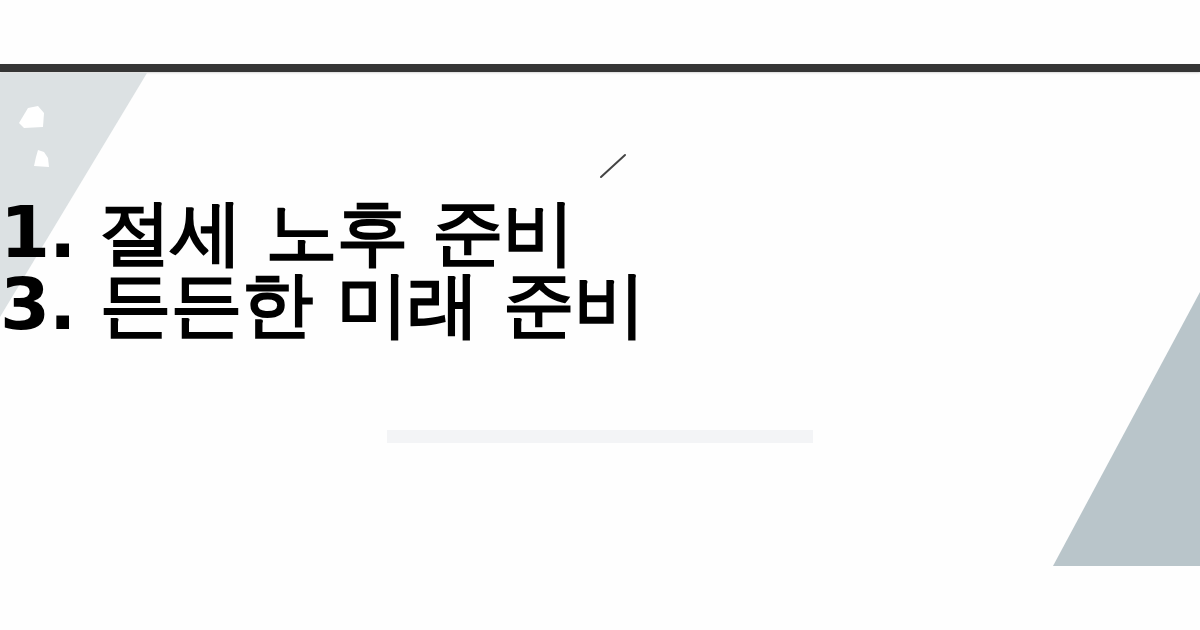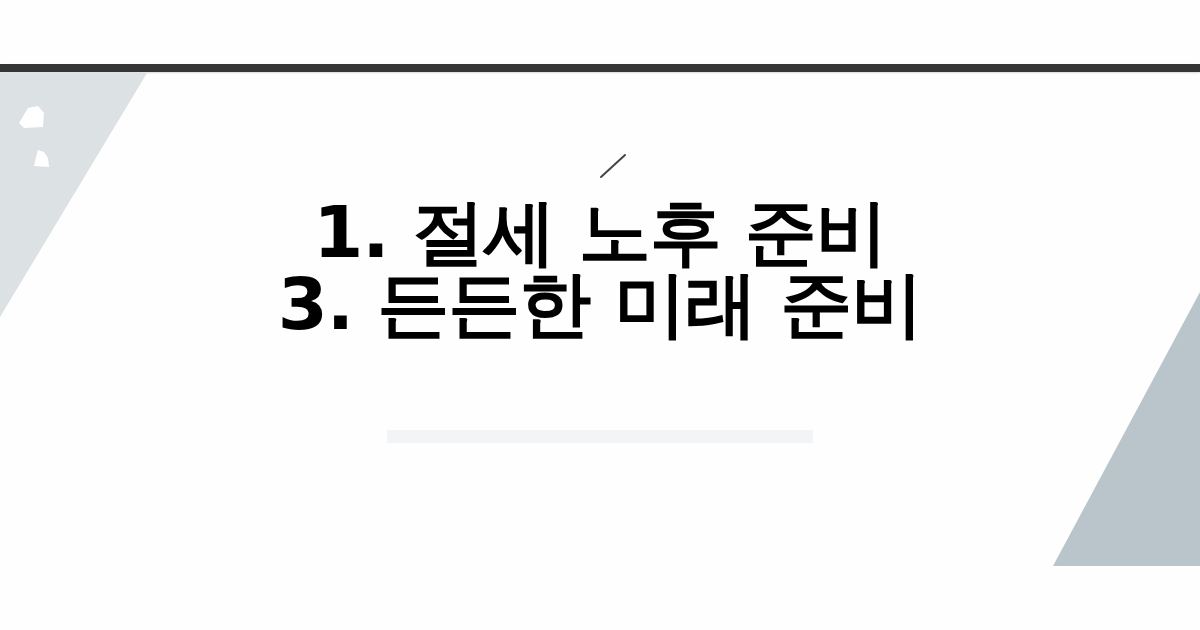--- a/index.html
+++ b/index.html
@@ -8,21 +8,21 @@
       background: #fefefe; position: relative;
       font-family: "DejaVu Sans", "Liberation Sans", sans-serif;
     }
     .top-bar {
       position: absolute; left: 0; top: 64px; width: 1200px; height: 8px;
       background: #353535; box-shadow: 0 1px 2px rgba(0,0,0,0.15);
     }
     .shapes { position: absolute; left: 0; top: 0; width: 1200px; height: 630px; }
     .headline {
       position: absolute; left: 0; top: 196px; width: 1200px;
-      text-align: center; color: #000;
+      color: #000;
       font-weight: bold; font-size: 72px; line-height: 72px;
       letter-spacing: -1px;
     }
     .headline .line { display: block; white-space: nowrap; }
     .underbar {
       position: absolute; left: 387px; top: 430px; width: 426px; height: 13px;
       background: #f3f4f6;
     }
   </style>
 </head>

